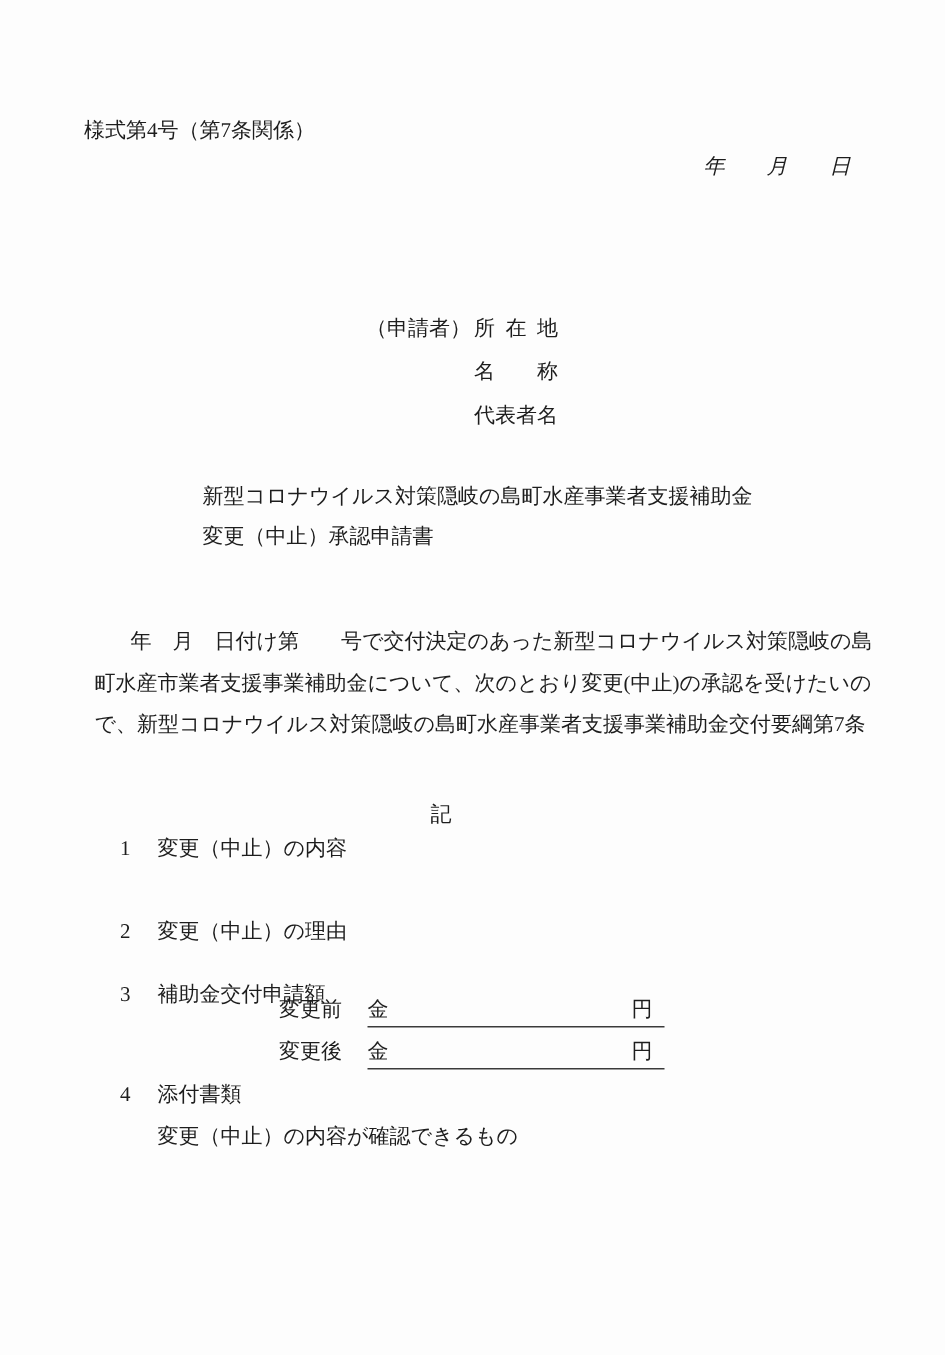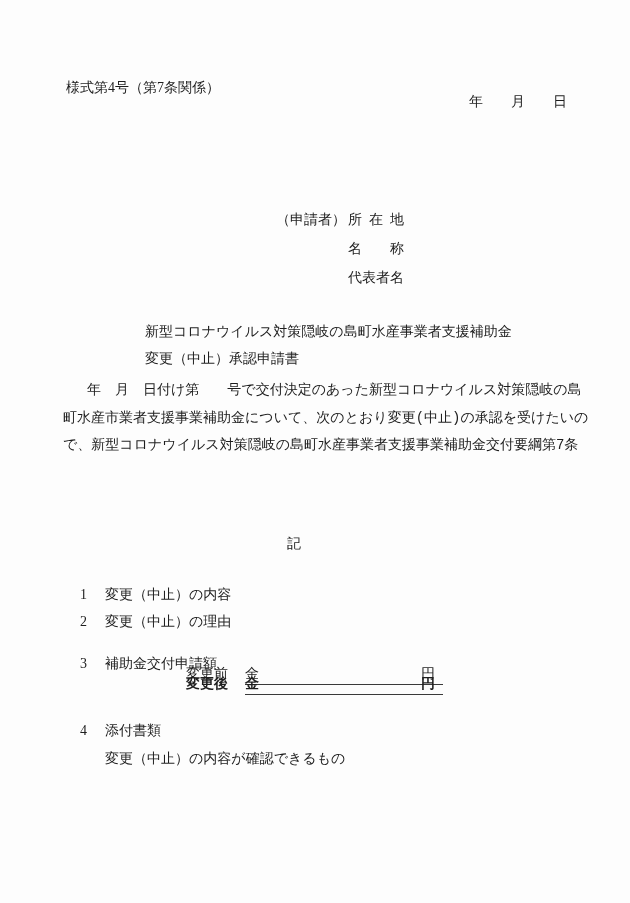--- a/index.html
+++ b/index.html
@@ -5,50 +5,50 @@
   * { margin: 0; padding: 0; box-sizing: border-box; }
   html, body { background: #fdfdfd; }
   body {
     width: 630px; height: 903px;
     font-family: "Liberation Serif", "DejaVu Serif", serif;
     font-size: 14px; color: #1d1d1d;
   }
   .page { position: relative; width: 630px; height: 903px; overflow: hidden; background: #fdfdfd; }
   .abs { position: absolute; line-height: 15px; white-space: nowrap; }
 
-  .form-number { left: 66px; top: 80px; }
-  .date-line { right: 63px; top: 94px; }
+  .form-number { left: 56px; top: 80px; }
+  .date-line { right: 63px; top: 104px; font-style: italic; }
 
   .addressee { left: 78px; top: 162px; }
   .addressee .honorific { margin-left: 68px; }
 
-  .applicant { left: 244px; top: 212px; margin-left: 32px; }
+  .applicant { left: 244px; top: 212px; }
   .app-row { height: 15px; line-height: 15px; margin-bottom: 14px; white-space: nowrap; }
   .app-label { display: inline-block; width: 72px; }
   .app-row.indent { padding-left: 72px; }
   .jfield { display: inline-block; width: 56px; text-align: justify; text-align-last: justify; }
 
-  .doc-title { left: 145px; top: 319px; line-height: 26.5px; }
+  .doc-title { left: 135px; top: 319px; line-height: 26.5px; }
 
-  .body-text { left: 63px; top: 377px; line-height: 27.5px; font-family: Liberation Mono, monospace; }
+  .body-text { left: 63px; top: 415px; line-height: 27.5px; }
   .body-text .line1 { padding-left: 24px; }
 
   .record-heading { left: 287px; top: 536px; }
 
   .list-row { left: 80px; }
-  .item-1 { top: 587px; }
+  .item-1 { top: 559px; }
   .item-2 { top: 614px; }
   .item-3 { top: 642px; margin-top: 14px; }
   .item-4 { top: 723px; }
   .list-num { display: inline-block; width: 9px; }
   .list-text { margin-left: 16px; }
 
   .amount-row { left: 186px; }
   .amount-1 { top: 666px; }
-  .amount-2 { top: 676px; font-weight: bold; }
+  .amount-2 { top: 694px; }
   .amount-line {
     display: inline-flex; justify-content: space-between;
     width: 198px; margin-left: 17px;
     border-bottom: 1px solid #3a3a3a;
     padding: 0 8px 3px 0;
   }
 
   .attachment-note { left: 105px; top: 751px; }
 </style>
 </head>

